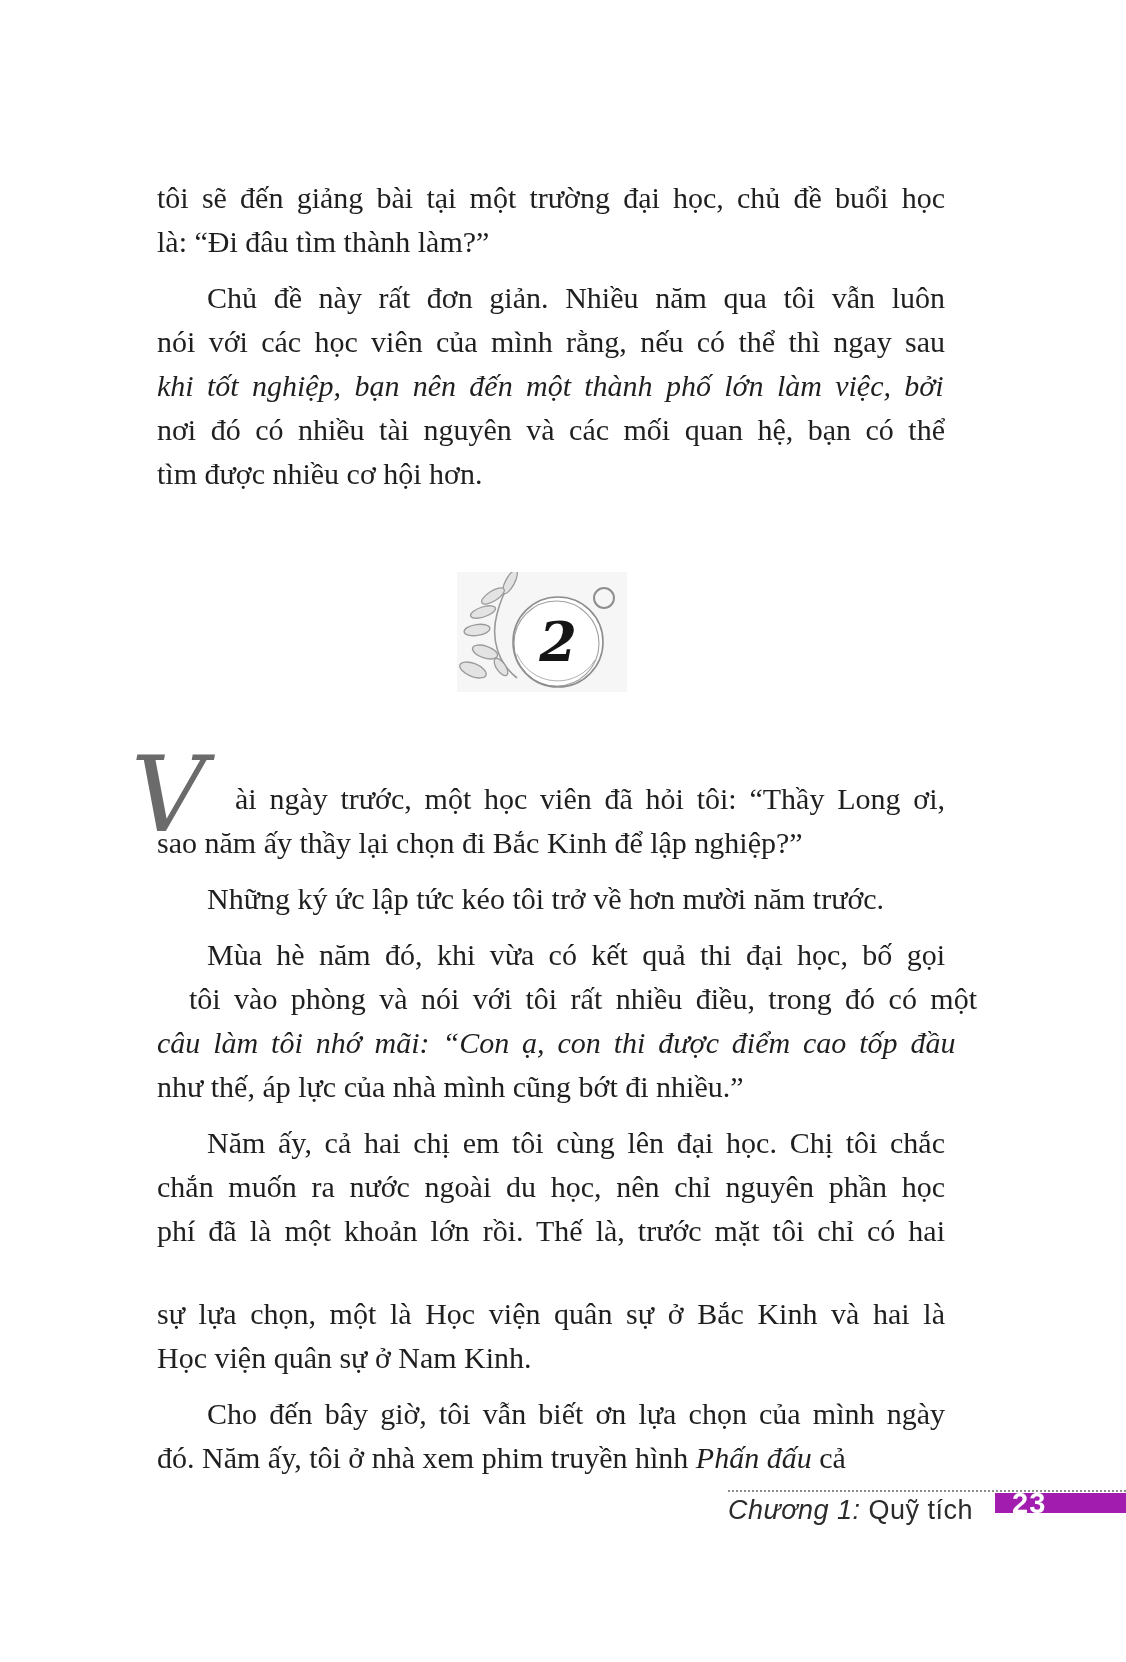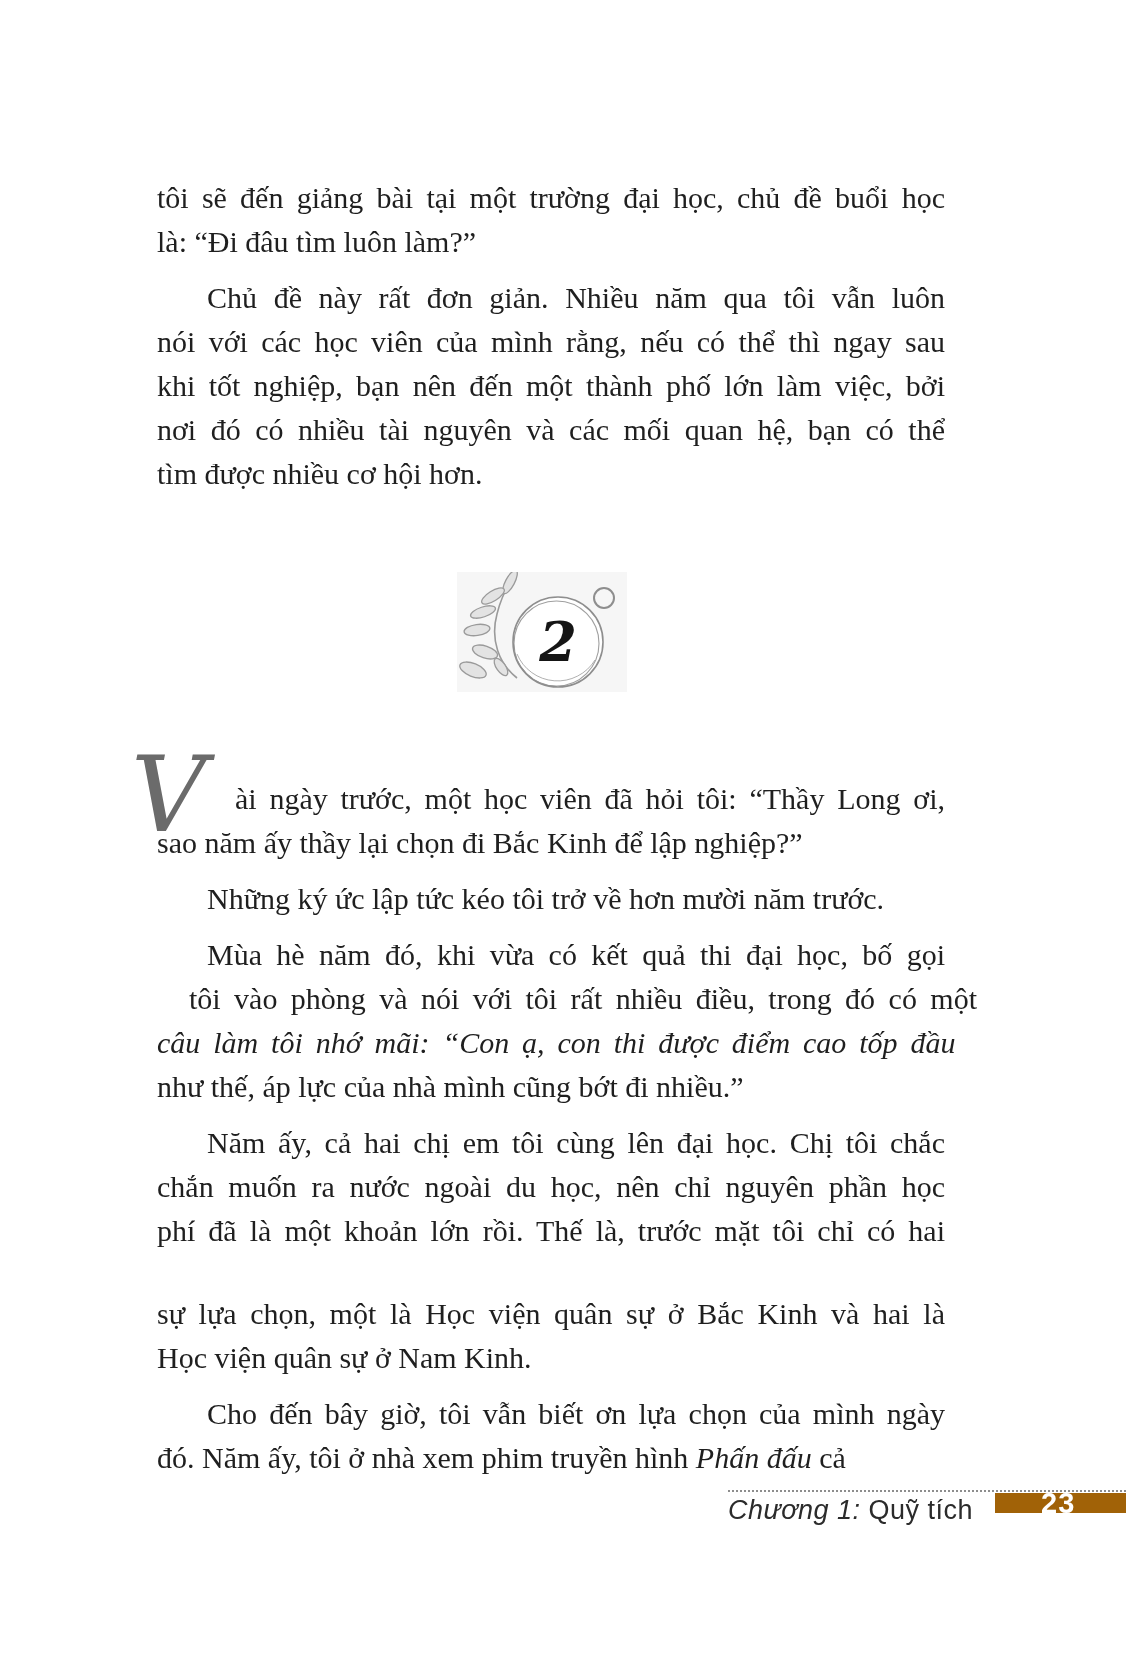--- a/index.html
+++ b/index.html
@@ -65,49 +65,48 @@
     padding-right:22px;
     font-size:27px;
     line-height:34px;
     color:#2b2b2b;
     letter-spacing:.5px;
     white-space:nowrap;
   }
   .chapter .lbl{font-style:italic;}
   .pagenum-box{
     width:166px;height:20px;
-    background:#a16207;
+    background:#a21caf;
     display:flex;
     align-items:center;
-    padding-left:29px;
   }
   .pagenum{
     color:#ffffff;
     font-weight:bold;
     font-size:29px;
     padding-left:17px;
     letter-spacing:1px;
   }
 </style>
 </head>
 <body>
 
 <div class="page">
 
   <main class="text-block">
 
     <section>
         <div class="para">
           <div class="line first" style="word-spacing: 5.71995px;"><span class="ln">tôi sẽ đến giảng bài tại một trường đại học, chủ đề buổi học</span></div>
-          <div class="line last"><span class="ln">là: “Đi đâu tìm luôn làm?”</span></div>
+          <div class="line last"><span class="ln">là: “Đi đâu tìm thành làm?”</span></div>
         </div>
         <div class="para indent">
           <div class="line first" style="word-spacing: 9.14489px;"><span class="ln">Chủ đề này rất đơn giản. Nhiều năm qua tôi vẫn luôn</span></div>
           <div class="line" style="word-spacing: 5.82212px; text-align: center;"><span class="ln">nói với các học viên của mình rằng, nếu có thể thì ngay sau</span></div>
-          <div class="line" style="word-spacing: 5.8099px;"><span class="ln">khi tốt nghiệp, bạn nên đến một thành phố lớn làm việc, bởi</span></div>
+          <div class="line" style="word-spacing: 5.8099px; font-style: italic;"><span class="ln">khi tốt nghiệp, bạn nên đến một thành phố lớn làm việc, bởi</span></div>
           <div class="line" style="word-spacing: 6.97596px; text-align: center;"><span class="ln">nơi đó có nhiều tài nguyên và các mối quan hệ, bạn có thể</span></div>
           <div class="line last"><span class="ln">tìm được nhiều cơ hội hơn.</span></div>
         </div>
       </section>
 
     <figure class="divider">
       <svg viewBox="0 0 170 120" width="170" height="120" xmlns="http://www.w3.org/2000/svg">
         <g stroke="#9a9a9a" fill="#e3e3e3" stroke-width="1.3">
           <path d="M60 106 C 42 92, 33 68, 40 42 C 44 26, 51 12, 59 3" fill="none" stroke-width="1.6"></path>
           <ellipse cx="53" cy="10" rx="13" ry="4.5" transform="rotate(-62 53 10)"></ellipse>

